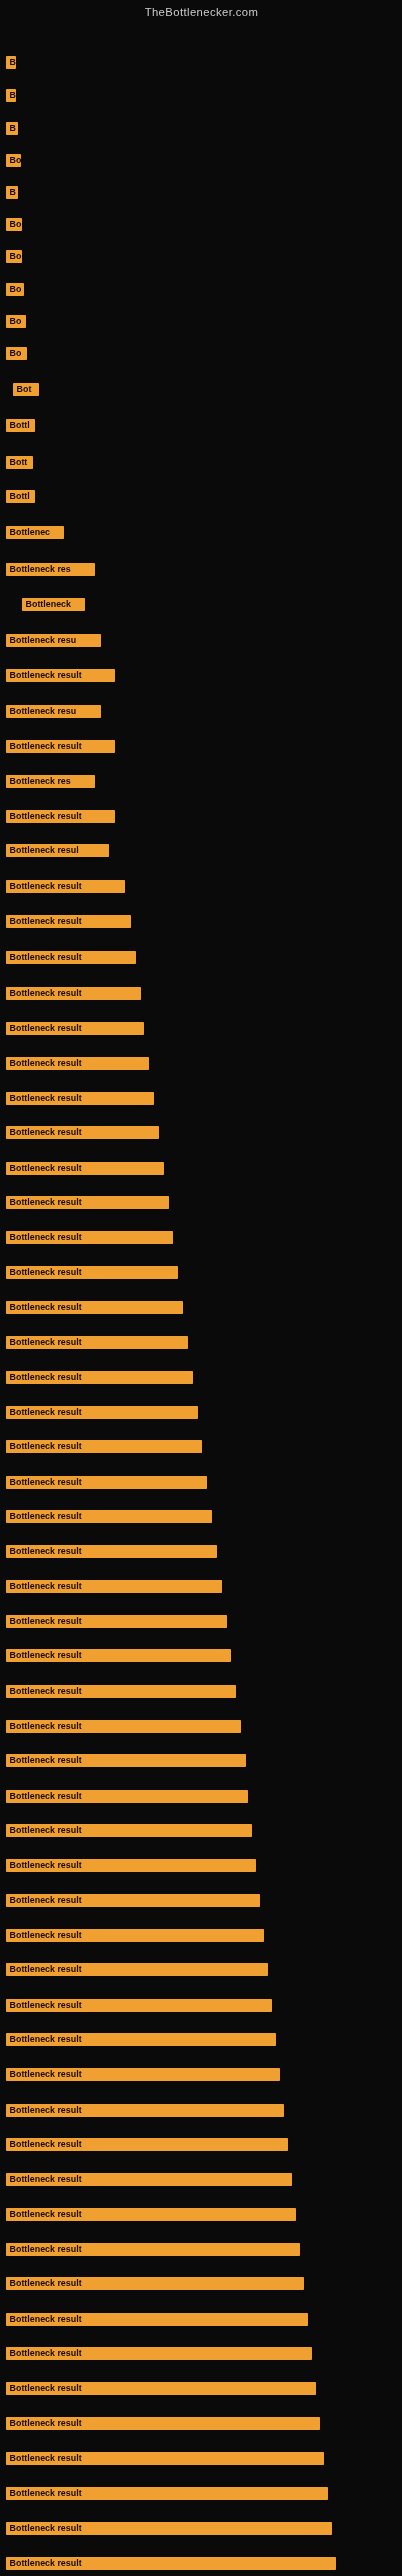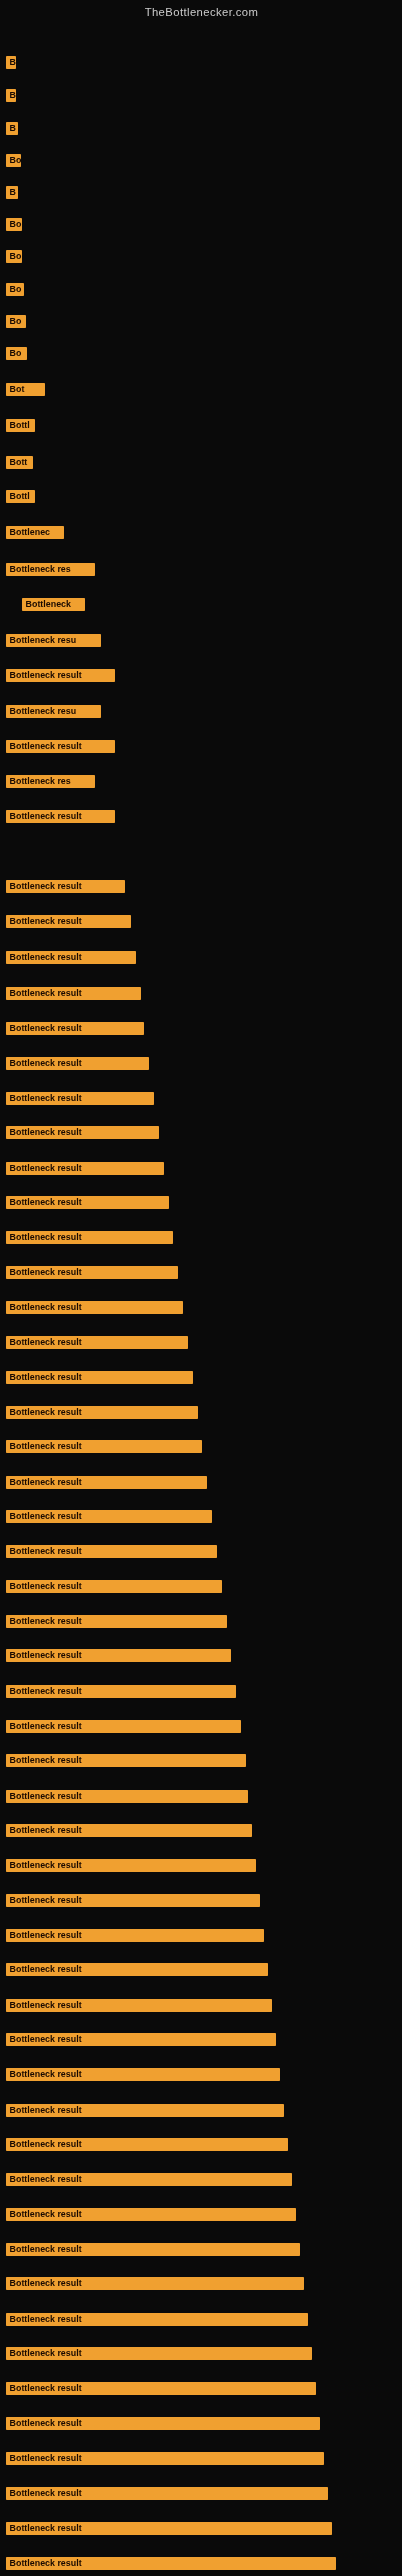--- a/index.html
+++ b/index.html
@@ -76,21 +76,21 @@
     <div class="item-row" style="position: absolute; top: 258px; left: 0px; width: 100%;">
       <span class="item-label" style="width: 17.7px;">Bo</span>
     </div>
     <div class="item-row" style="position: absolute; top: 290px; left: 0px; width: 100%;">
       <span class="item-label" style="width: 19.3px;">Bo</span>
     </div>
     <div class="item-row" style="position: absolute; top: 322px; left: 0px; width: 100%;">
       <span class="item-label" style="width: 21px;">Bo</span>
     </div>
     <div class="item-row" style="position: absolute; top: 358px; left: 0px; width: 100%;">
-      <span class="item-label" style="width: 39px;">Bot</span>
+      <span class="item-label" style="width: 26px; margin-left: 7px;">Bot</span>
     </div>
     <div class="item-row" style="position: absolute; top: 394px; left: 0px; width: 100%;">
       <span class="item-label" style="width: 29px;">Bottl</span>
     </div>
     <div class="item-row" style="position: absolute; top: 431px; left: 0px; width: 100%;">
       <span class="item-label" style="width: 27px;">Bott</span>
     </div>
     <div class="item-row" style="position: absolute; top: 465px; left: 0px; width: 100%;">
       <span class="item-label" style="width: 29px;">Bottl</span>
     </div>
@@ -114,20 +114,23 @@
     </div>
     <div class="item-row" style="position: absolute; top: 715px; left: 0px; width: 100%;">
       <span class="item-label" style="width: 109px;">Bottleneck result</span>
     </div>
     <div class="item-row" style="position: absolute; top: 750px; left: 0px; width: 100%;">
       <span class="item-label" style="width: 89px;">Bottleneck res</span>
     </div>
     <div class="item-row" style="position: absolute; top: 785px; left: 0px; width: 100%;">
       <span class="item-label" style="width: 109px;">Bottleneck result</span>
     </div>
+    <div class="item-row" style="position: absolute; top: 819px; left: 0px; width: 100%;">
+      <span class="item-label" style="width: 103px;">Bottleneck resul</span>
+    </div>
     <div class="item-row" style="position: absolute; top: 855px; left: 0px; width: 100%;">
       <span class="item-label" style="width: 119px;">Bottleneck result</span>
     </div>
     <div class="item-row" style="position: absolute; top: 890px; left: 0px; width: 100%;">
       <span class="item-label" style="width: 125px;">Bottleneck result</span>
     </div>
     <div class="item-row" style="position: absolute; top: 926px; left: 0px; width: 100%;">
       <span class="item-label" style="width: 130px;">Bottleneck result</span>
     </div>
     <div class="item-row" style="position: absolute; top: 962px; left: 0px; width: 100%;">

